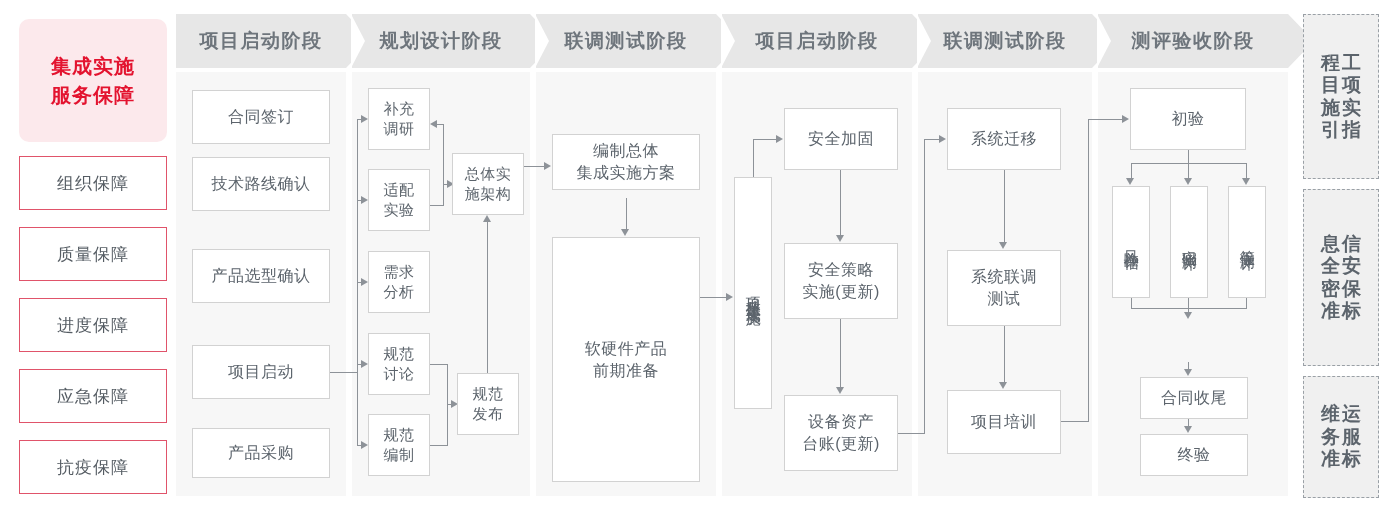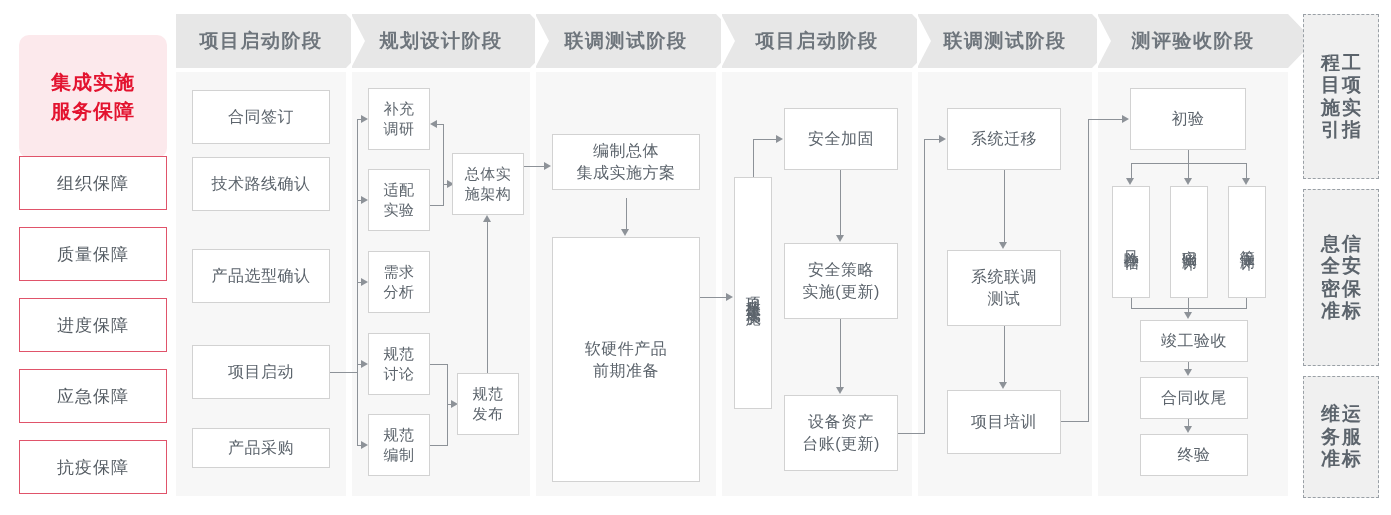--- a/index.html
+++ b/index.html
@@ -17,21 +17,20 @@
     left: 19px; top: 19px; width: 148px; height: 123px;
     background: #fce9ec;
     border-radius: 10px;
     display: flex; align-items: center; justify-content: center;
     text-align: center;
     color: #e3132f;
     font-weight: bold;
     font-size: 20px;
     line-height: 1.42;
     letter-spacing: 1px;
-    margin-top: 16px;
   }
   .guar-box {
     position: absolute;
     left: 19px; width: 148px; height: 54px;
     background: #ffffff;
     border: 1.4px solid #e0536a;
     display: flex; align-items: center; justify-content: center;
     color: #555c63;
     font-size: 17px;
     letter-spacing: 1px;
@@ -180,21 +179,21 @@
   <div class="phase-head" style="left:1098px;width:190px">
     <span class="notch"></span>
     <span>测评验收阶段</span>
     <span class="chev"></span>
   </div>
 
   <div class="node" style="left:192px;top:90px;width:138px;height:54px">合同签订</div>
   <div class="node" style="left:192px;top:157px;width:138px;height:54px">技术路线确认</div>
   <div class="node" style="left:192px;top:249px;width:138px;height:54px">产品选型确认</div>
   <div class="node" style="left:192px;top:345px;width:138px;height:54px">项目启动</div>
-  <div class="node" style="left:192px;top:428px;width:138px;height:40px">产品采购</div>
+  <div class="node" style="left:192px;top:428px;width:138px;height:50px">产品采购</div>
 
   <div class="node small" style="left:368px;top:88px;width:62px;height:62px">
     <div><span>补充</span><br><span>调研</span></div>
   </div>
   <div class="node small" style="left:368px;top:169px;width:62px;height:62px">
     <div><span>适配</span><br><span>实验</span></div>
   </div>
   <div class="node small" style="left:368px;top:251px;width:62px;height:62px">
     <div><span>需求</span><br><span>分析</span></div>
   </div>
@@ -230,21 +229,20 @@
   <div class="node" style="left:947px;top:108px;width:114px;height:62px">系统迁移</div>
   <div class="node" style="left:947px;top:250px;width:114px;height:76px">
     <div><span>系统联调</span><br><span>测试</span></div>
   </div>
   <div class="node" style="left:947px;top:390px;width:114px;height:64px">项目培训</div>
 
   <div class="node" style="left:1130px;top:88px;width:116px;height:62px">初验</div>
   <div class="node small vert" style="left:1112px;top:186px;width:38px;height:112px">风险评估</div>
   <div class="node small vert" style="left:1170px;top:186px;width:38px;height:112px">密码测评</div>
   <div class="node small vert" style="left:1228px;top:186px;width:38px;height:112px">等保测评</div>
-  <div class="node" style="left:1140px;top:320px;width:108px;height:42px">竣工验收</div>
   <div class="node" style="left:1140px;top:377px;width:108px;height:42px">合同收尾</div>
   <div class="node" style="left:1140px;top:434px;width:108px;height:42px">终验</div>
 
   <div class="lineh" style="left:330px;top:372px;width:28px"></div>
   <div class="linev" style="left:357px;top:119px;height:327px"></div>
   <div class="lineh" style="left:357px;top:119px;width:5px"></div>
   <div class="arw r" style="left:361px;top:115px"></div>
   <div class="lineh" style="left:357px;top:200px;width:5px"></div>
   <div class="arw r" style="left:361px;top:196px"></div>
   <div class="lineh" style="left:357px;top:282px;width:5px"></div>

